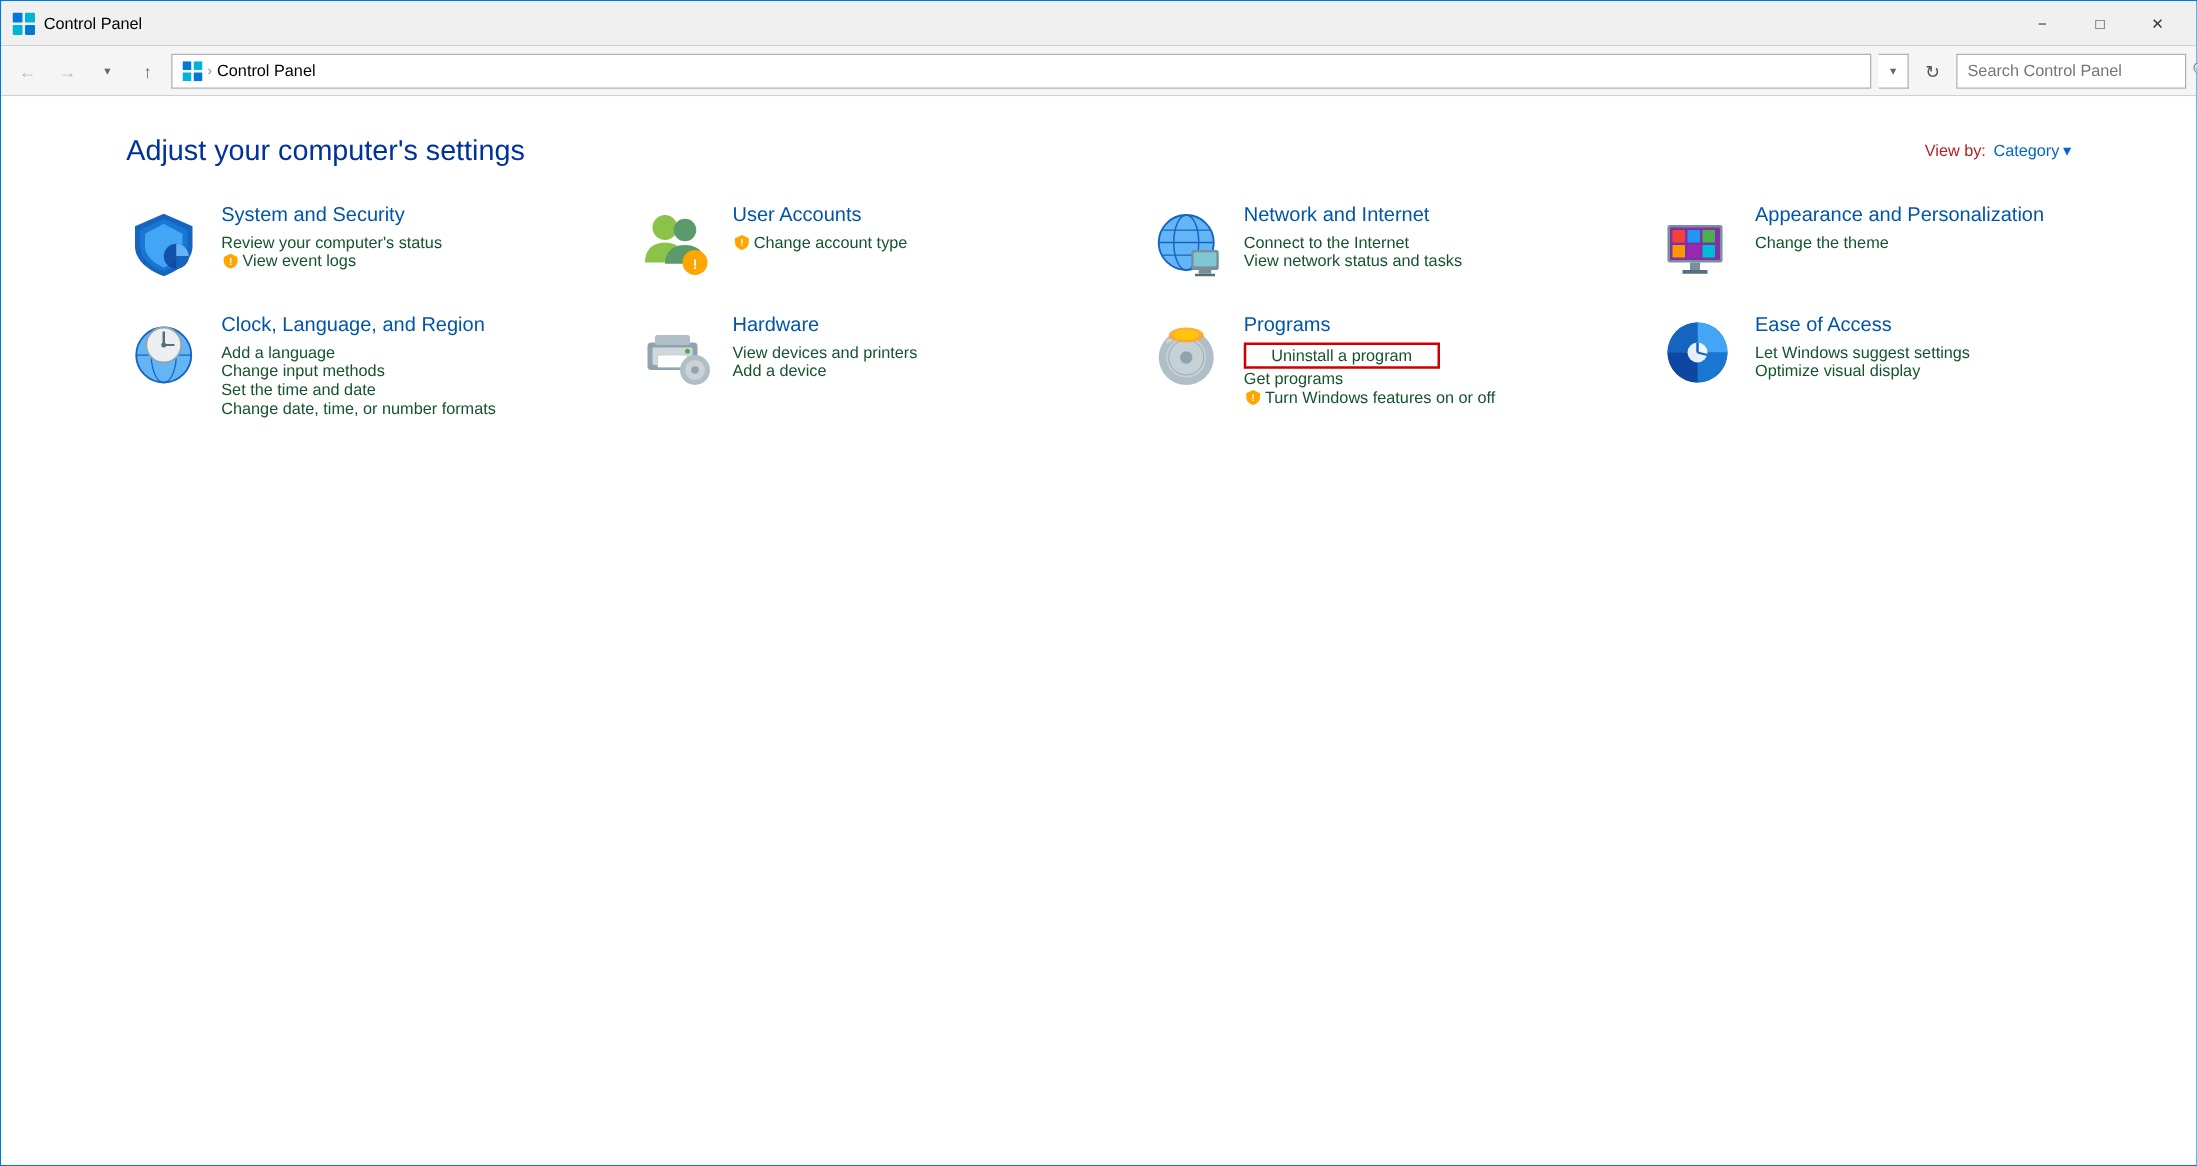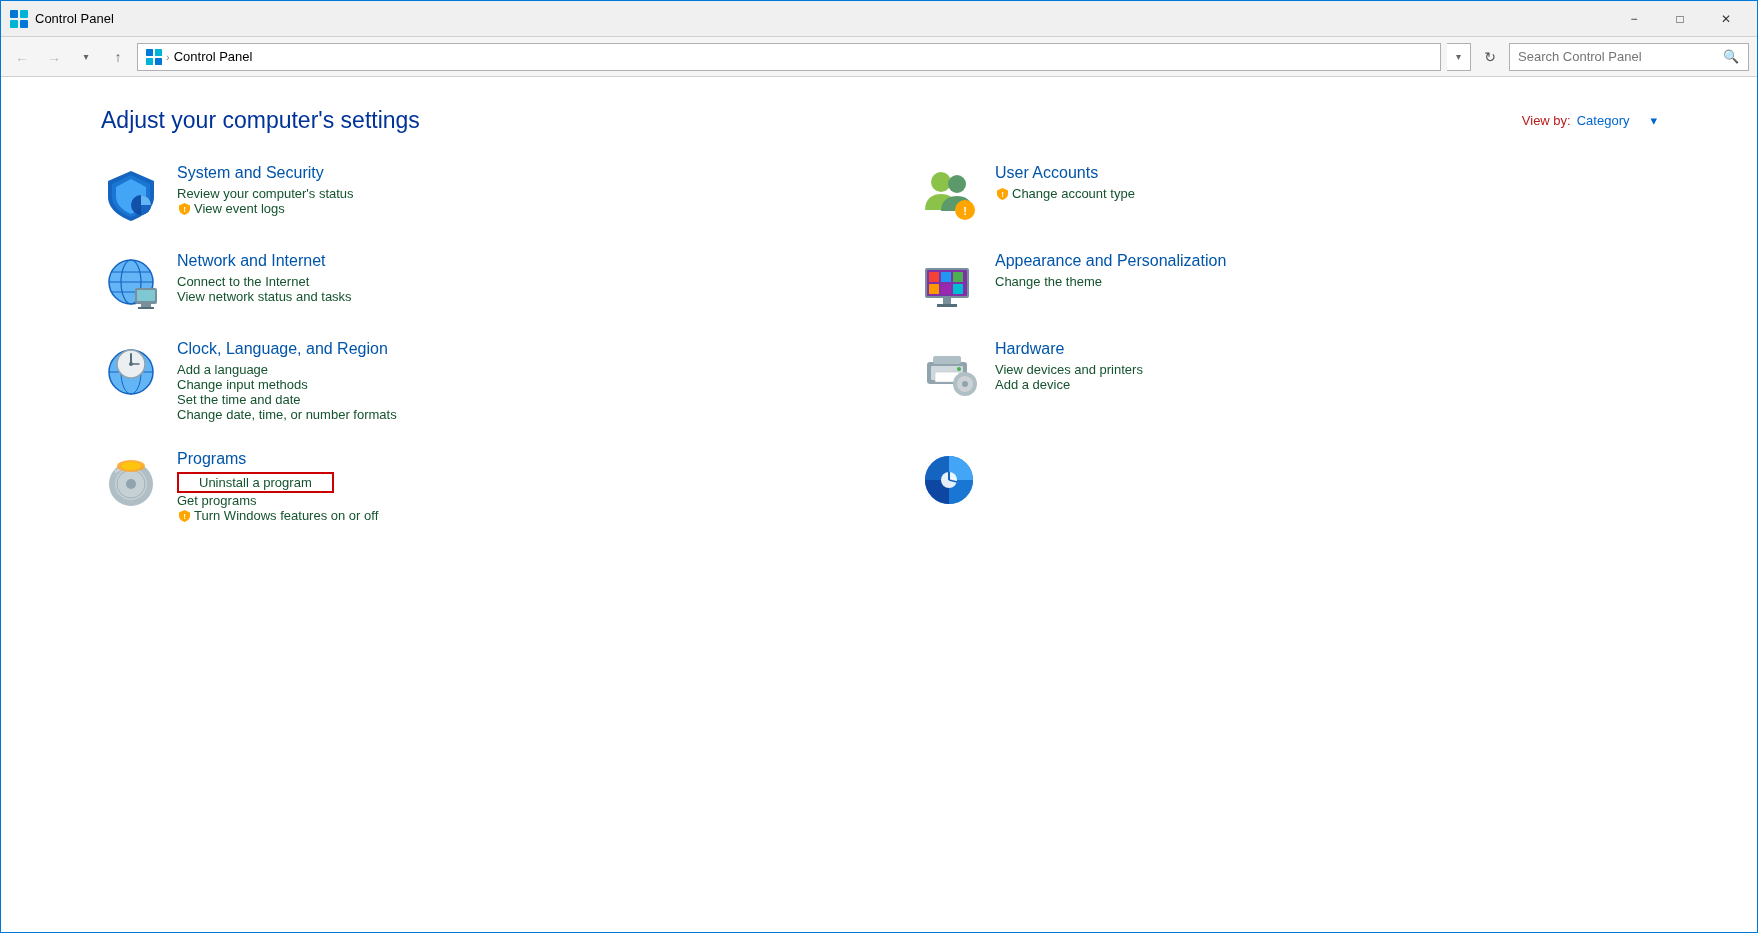--- a/index.html
+++ b/index.html
@@ -124,21 +124,21 @@
       width: 26px;
       height: 26px;
       display: flex;
       align-items: center;
       justify-content: center;
       cursor: pointer;
       color: #555;
       font-size: 14px;
     }
     .search-box {
-      width: 240px;
+      width: 184px;
       height: 28px;
       border: 1px solid #b0b0b0;
       background: #fff;
       display: flex;
       align-items: center;
       padding: 0 8px;
       gap: 4px;
     }
     .search-input {
       border: none;
@@ -176,27 +176,27 @@
       gap: 6px;
       font-size: 13px;
       color: #333;
     }
     .view-by-label { color: #b91c1c; }
     .view-by-value {
       color: #0066cc;
       cursor: pointer;
       display: flex;
       align-items: center;
-      gap: 21px;
+      gap: 3px;
     }
 
     
     .categories-grid {
       display: grid;
-      grid-template-columns: 1fr 1fr;
+      grid-template-columns: 1fr 1fr 1fr 1fr;
       gap: 0;
       column-gap: 80px;
     }
 
     
     .category-item {
       display: flex;
       align-items: flex-start;
       gap: 16px;
       margin-bottom: 28px;
@@ -501,17 +501,22 @@
             <path d="M28 28 L52 28 A24 24 0 0 1 28 52 Z" fill="#1976d2"></path>
             <path d="M28 28 L28 52 A24 24 0 0 1 4 28 Z" fill="#0d47a1"></path>
             <path d="M28 28 L4 28 A24 24 0 0 1 28 4 Z" fill="#1565c0"></path>
 
             <circle cx="28" cy="28" r="8" fill="#fff" opacity="0.9"></circle>
 
             <line x1="28" y1="28" x2="28" y2="20" stroke="#1565c0" stroke-width="2"></line>
             <line x1="28" y1="28" x2="36" y2="30" stroke="#1565c0" stroke-width="1.5"></line>
           </svg>
         </div>
+        <div class="cat-content">
+          <a class="cat-title">Ease of Access</a>
+          <a class="cat-link">Let Windows suggest settings</a>
+          <a class="cat-link">Optimize visual display</a>
+        </div>
       </div>
 
     </div>
   </div>
 </div>
 
 </body></html>

